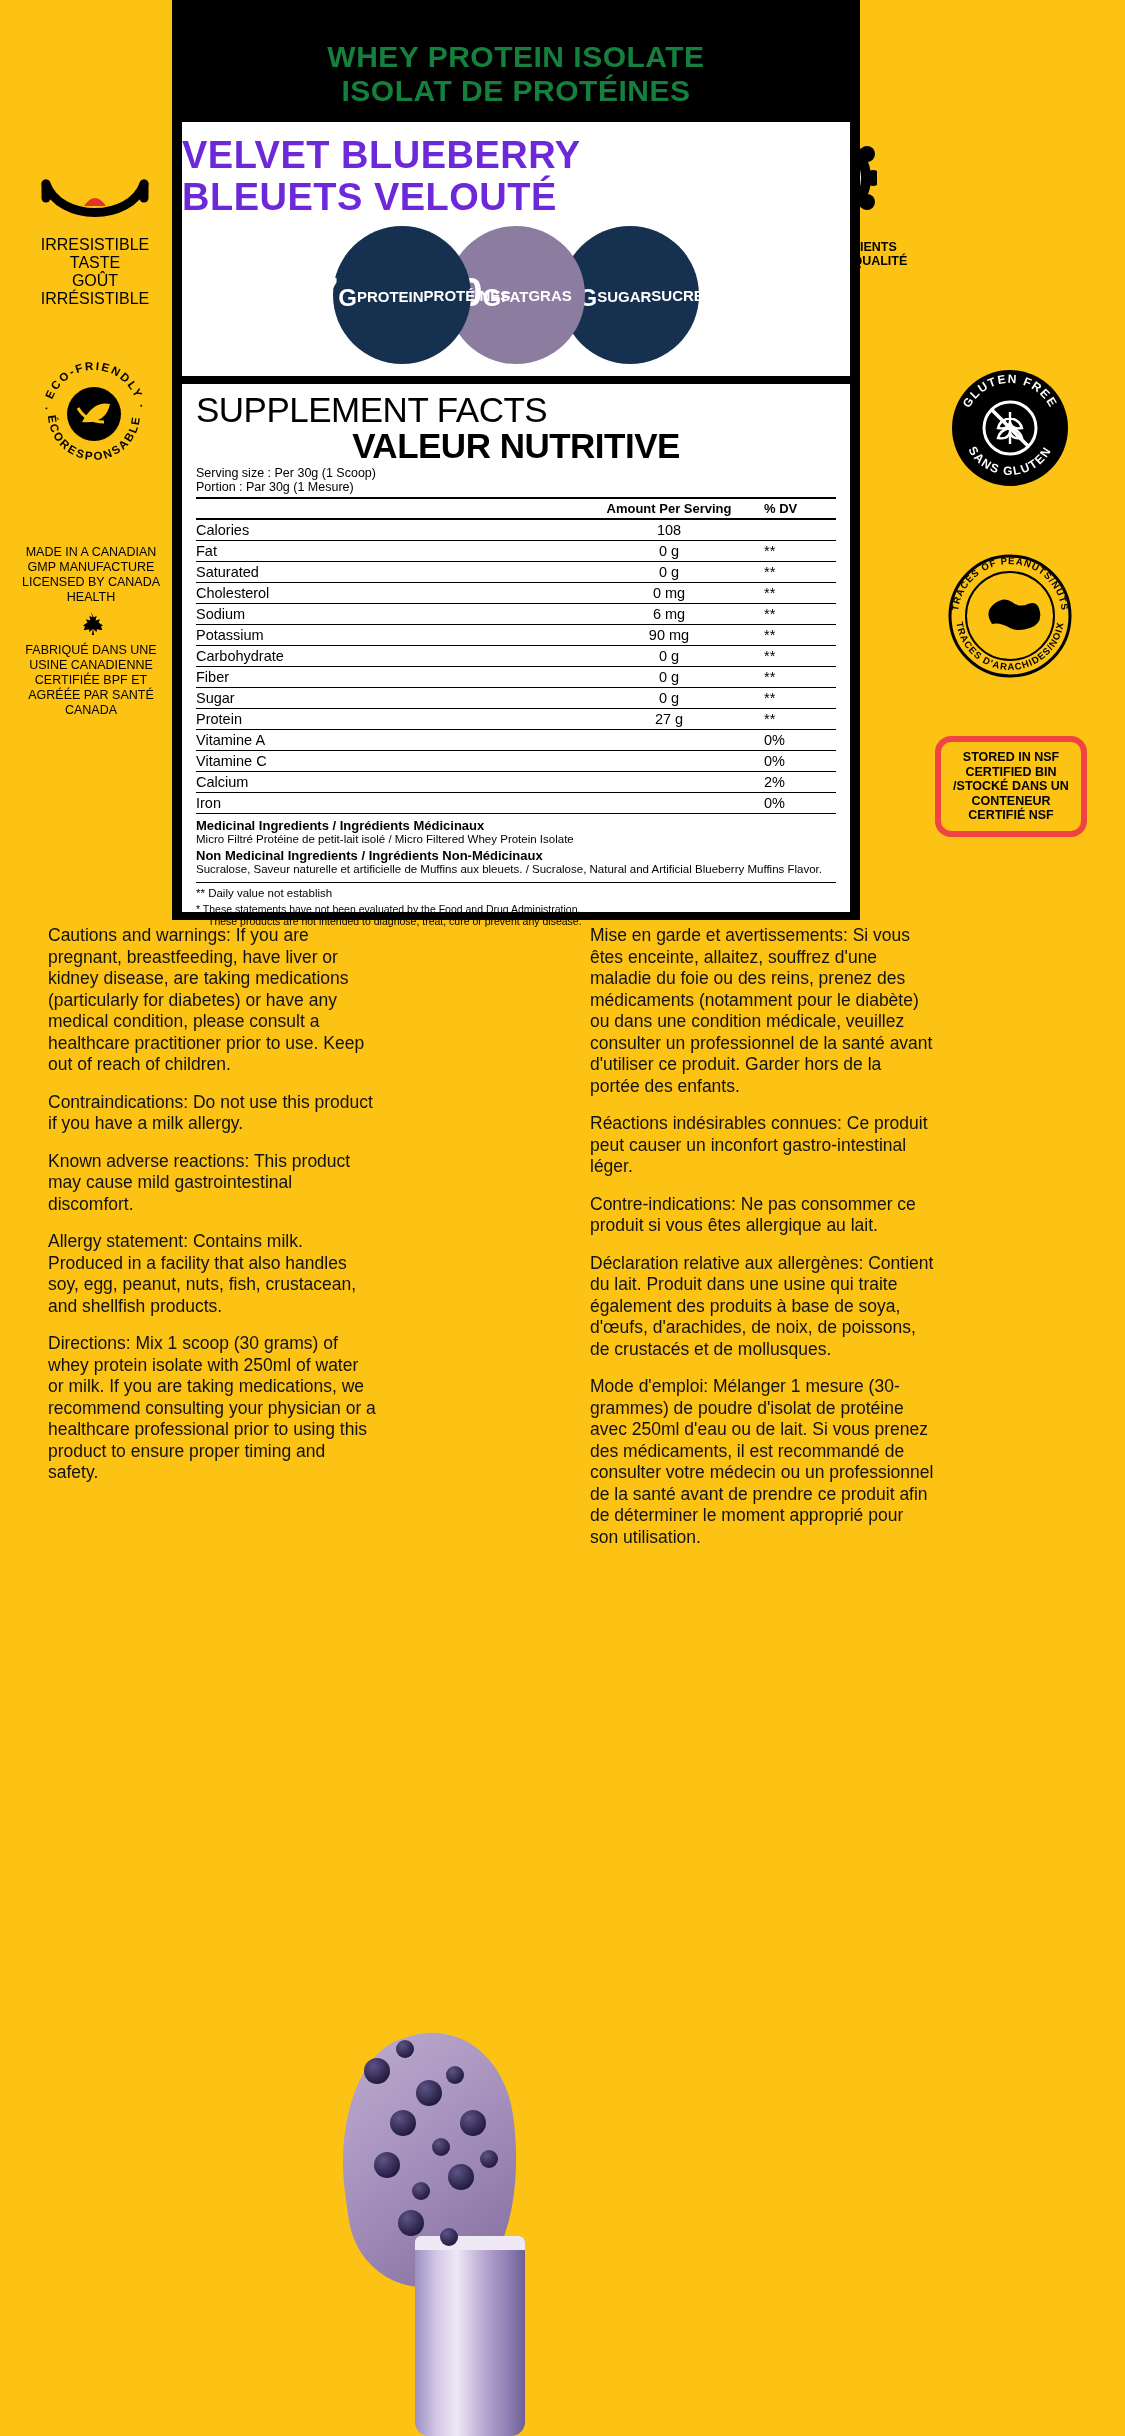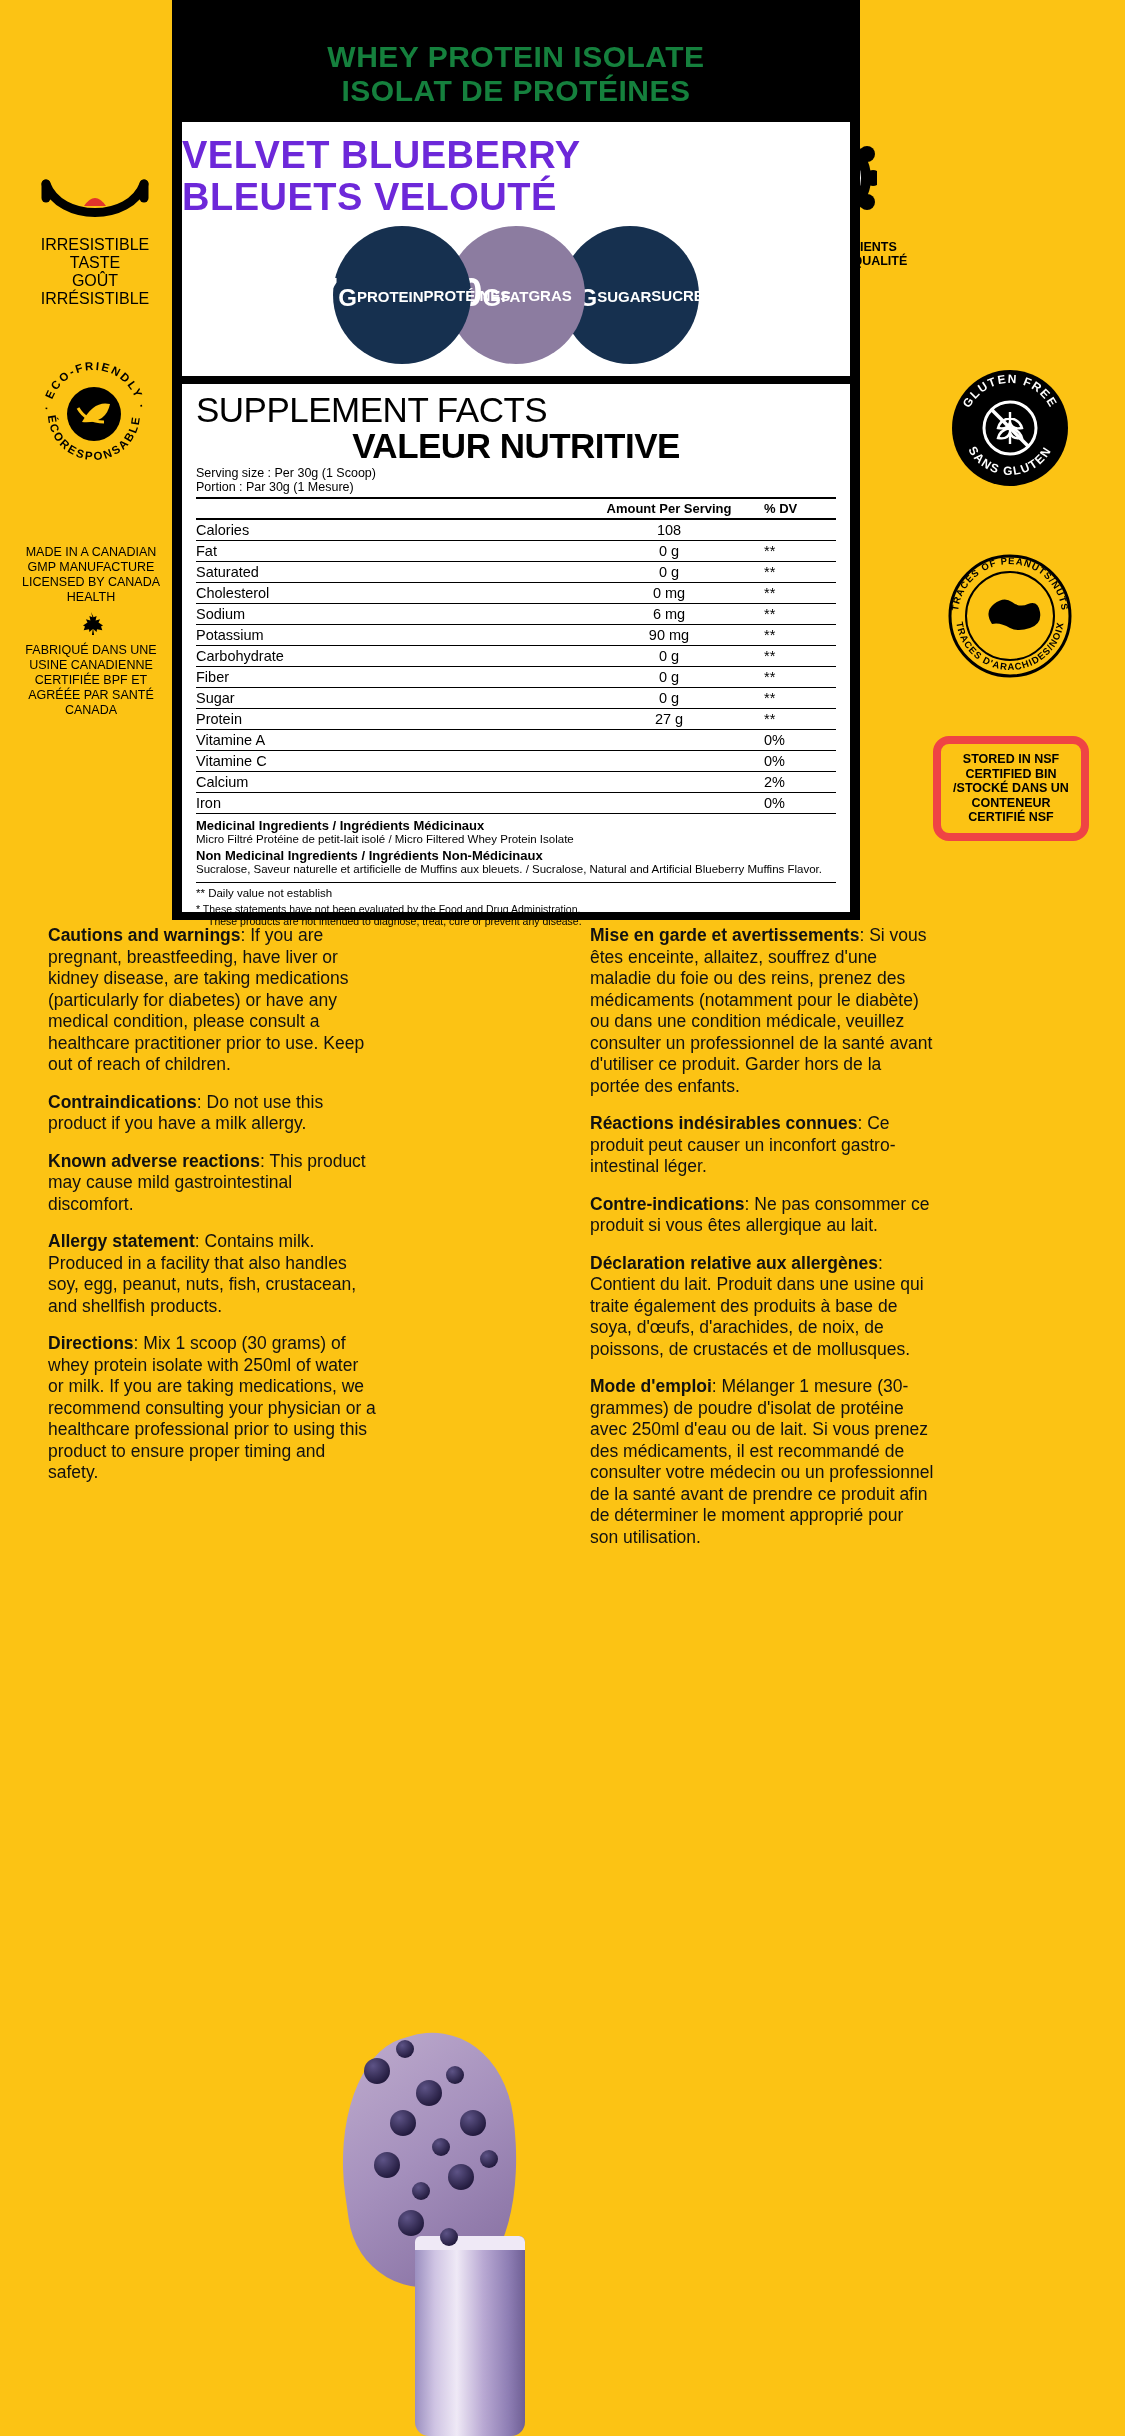--- a/index.html
+++ b/index.html
@@ -98,34 +98,34 @@
   .quality-wrap { position:absolute; left:560px; top:126px; width:530px; text-align:center; }
 
   .eco-wrap { position:absolute; left:18px; top:352px; width:152px; text-align:center; }
   .gf-wrap   { position:absolute; left:930px; top:366px; width:160px; text-align:center; }
   .mfg-wrap  { position:absolute; left:10px; top:545px; width:162px; text-align:center; }
   .nut-wrap  { position:absolute; left:928px; top:552px; width:164px; text-align:center; }
   .nsf-wrap  { position:absolute; left:930px; top:736px; width:162px; text-align:center; }
 
   .nsf-box {
     width:128px; margin:0 auto;
-    border:8px solid #ef4444; border-radius:16px;
+    border:6px solid #ef4444; border-radius:16px;
     padding:8px 6px; font-size:12.5px; line-height:14.5px; font-weight:bold;
     background:#FCC314;
   }
 
   
   .bottom {
     position:absolute; left:0; top:925px; width:1125px; height:860px;
   }
   .col { position:absolute; top:0; font-size:17.5px; line-height:21.5px; color:#111; }
   .col.left { left:48px; width:330px; }
   .col.right { left:590px; width:345px; }
   .col p { margin:0 0 16px 0; }
-  .col b { font-weight:bold; }
+  .col b { font-weight:normal; }
 
   
   .shake { position:absolute; left:320px; bottom:0; width:300px; height:470px; }
   .cup {
     position:absolute; left:95px; bottom:0; width:110px; height:200px;
     background:linear-gradient(90deg,#9b8fc0 0%, #cfc4e3 18%, #efe9f6 38%, #b9a9d3 62%, #8e7eb4 85%, #6f5f95 100%);
     border-radius:6px 6px 14px 14px;
   }
   .cup:after{
     content:""; position:absolute; left:0; right:0; top:0; height:14px;

